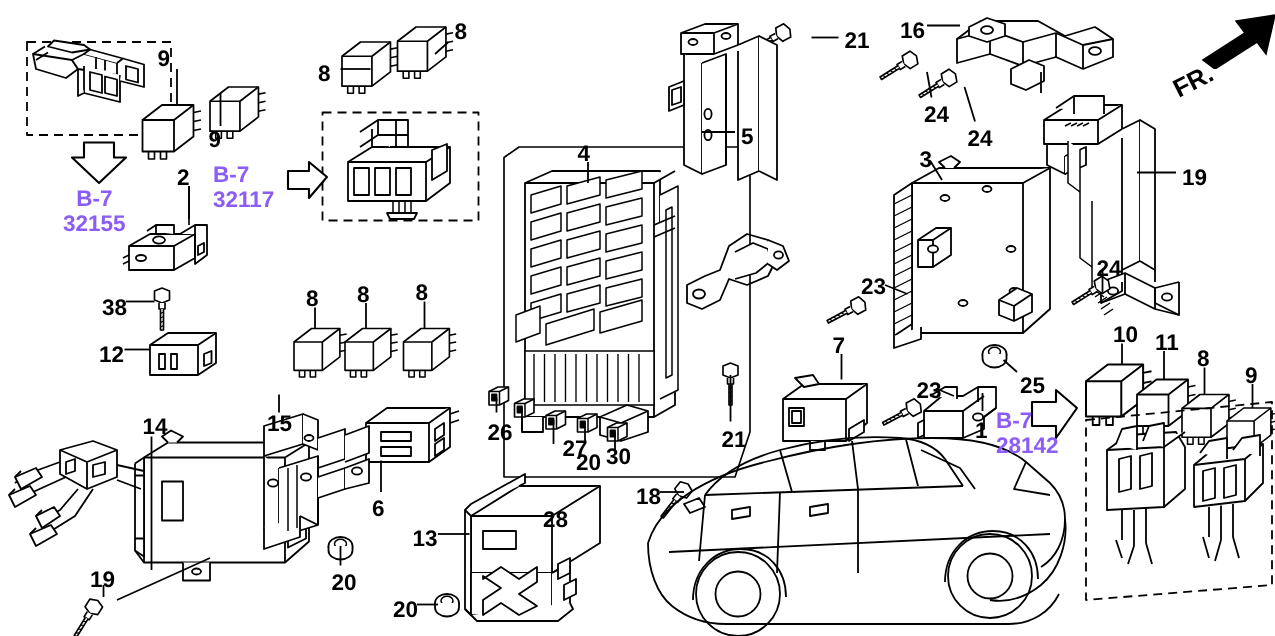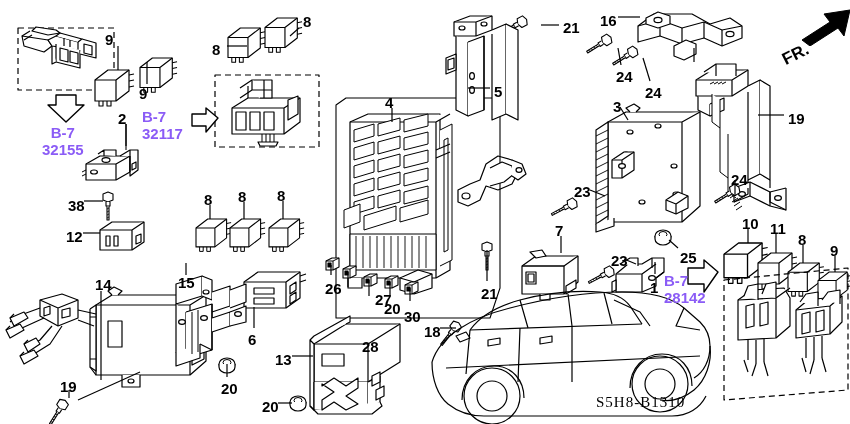--- a/index.html
+++ b/index.html
@@ -550,21 +550,20 @@
 </div>
 <div class="ref" style="left:142px;top:108px;text-align:left;">
   <span>B-7</span><br>
   <span>32117</span>
 </div>
 <div class="ref" style="left:664px;top:272px;text-align:left;">
   <span>B-7</span><br>
   <span>28142</span>
 </div>
 
-<div class="dwg" style="left:596px;top:394px;">S5H8-B1310</div>
 
 <div id="callout-layer">
       <div class="cal" style="left: 105px; top: 32px;">9</div>
       <div class="cal" style="left: 212px; top: 42px;">8</div>
       <div class="cal" style="left: 303px; top: 14px;">8</div>
       <div class="cal" style="left: 139px; top: 86px;">9</div>
       <div class="cal" style="left: 118px; top: 111px;">2</div>
       <div class="cal" style="left: 385px; top: 95px;">4</div>
       <div class="cal" style="left: 494px; top: 84px;">5</div>
       <div class="cal" style="left: 563px; top: 20px;">21</div>
@@ -588,21 +587,21 @@
       <div class="cal" style="left: 798px; top: 232px;">8</div>
       <div class="cal" style="left: 830px; top: 243px;">9</div>
       <div class="cal" style="left: 555px; top: 223px;">7</div>
       <div class="cal" style="left: 680px; top: 250px;">25</div>
       <div class="cal" style="left: 611px; top: 253px;">23</div>
       <div class="cal" style="left: 650px; top: 280px;">1</div>
       <div class="cal" style="left: 325px; top: 281px;">26</div>
       <div class="cal" style="left: 335px; top: 292px; margin-left: 40px;">27</div>
       <div class="cal" style="left: 362px; top: 301px; margin-top: 38px;">28</div>
       <div class="cal" style="left: 384px; top: 301px;">20</div>
-      <div class="cal" style="left: 404px; top: 309px;">30</div>
+      <div class="cal" style="left: 404px; top: 297px;">30</div>
       <div class="cal" style="left: 481px; top: 286px;">21</div>
       <div class="cal" style="left: 424px; top: 324px;">18</div>
       <div class="cal" style="left: 275px; top: 352px;">13</div>
       <div class="cal" style="left: 221px; top: 381px;">20</div>
       <div class="cal" style="left: 60px; top: 379px;">19</div>
       <div class="cal" style="left: 262px; top: 399px;">20</div>
     </div>
 
 </div>
 

